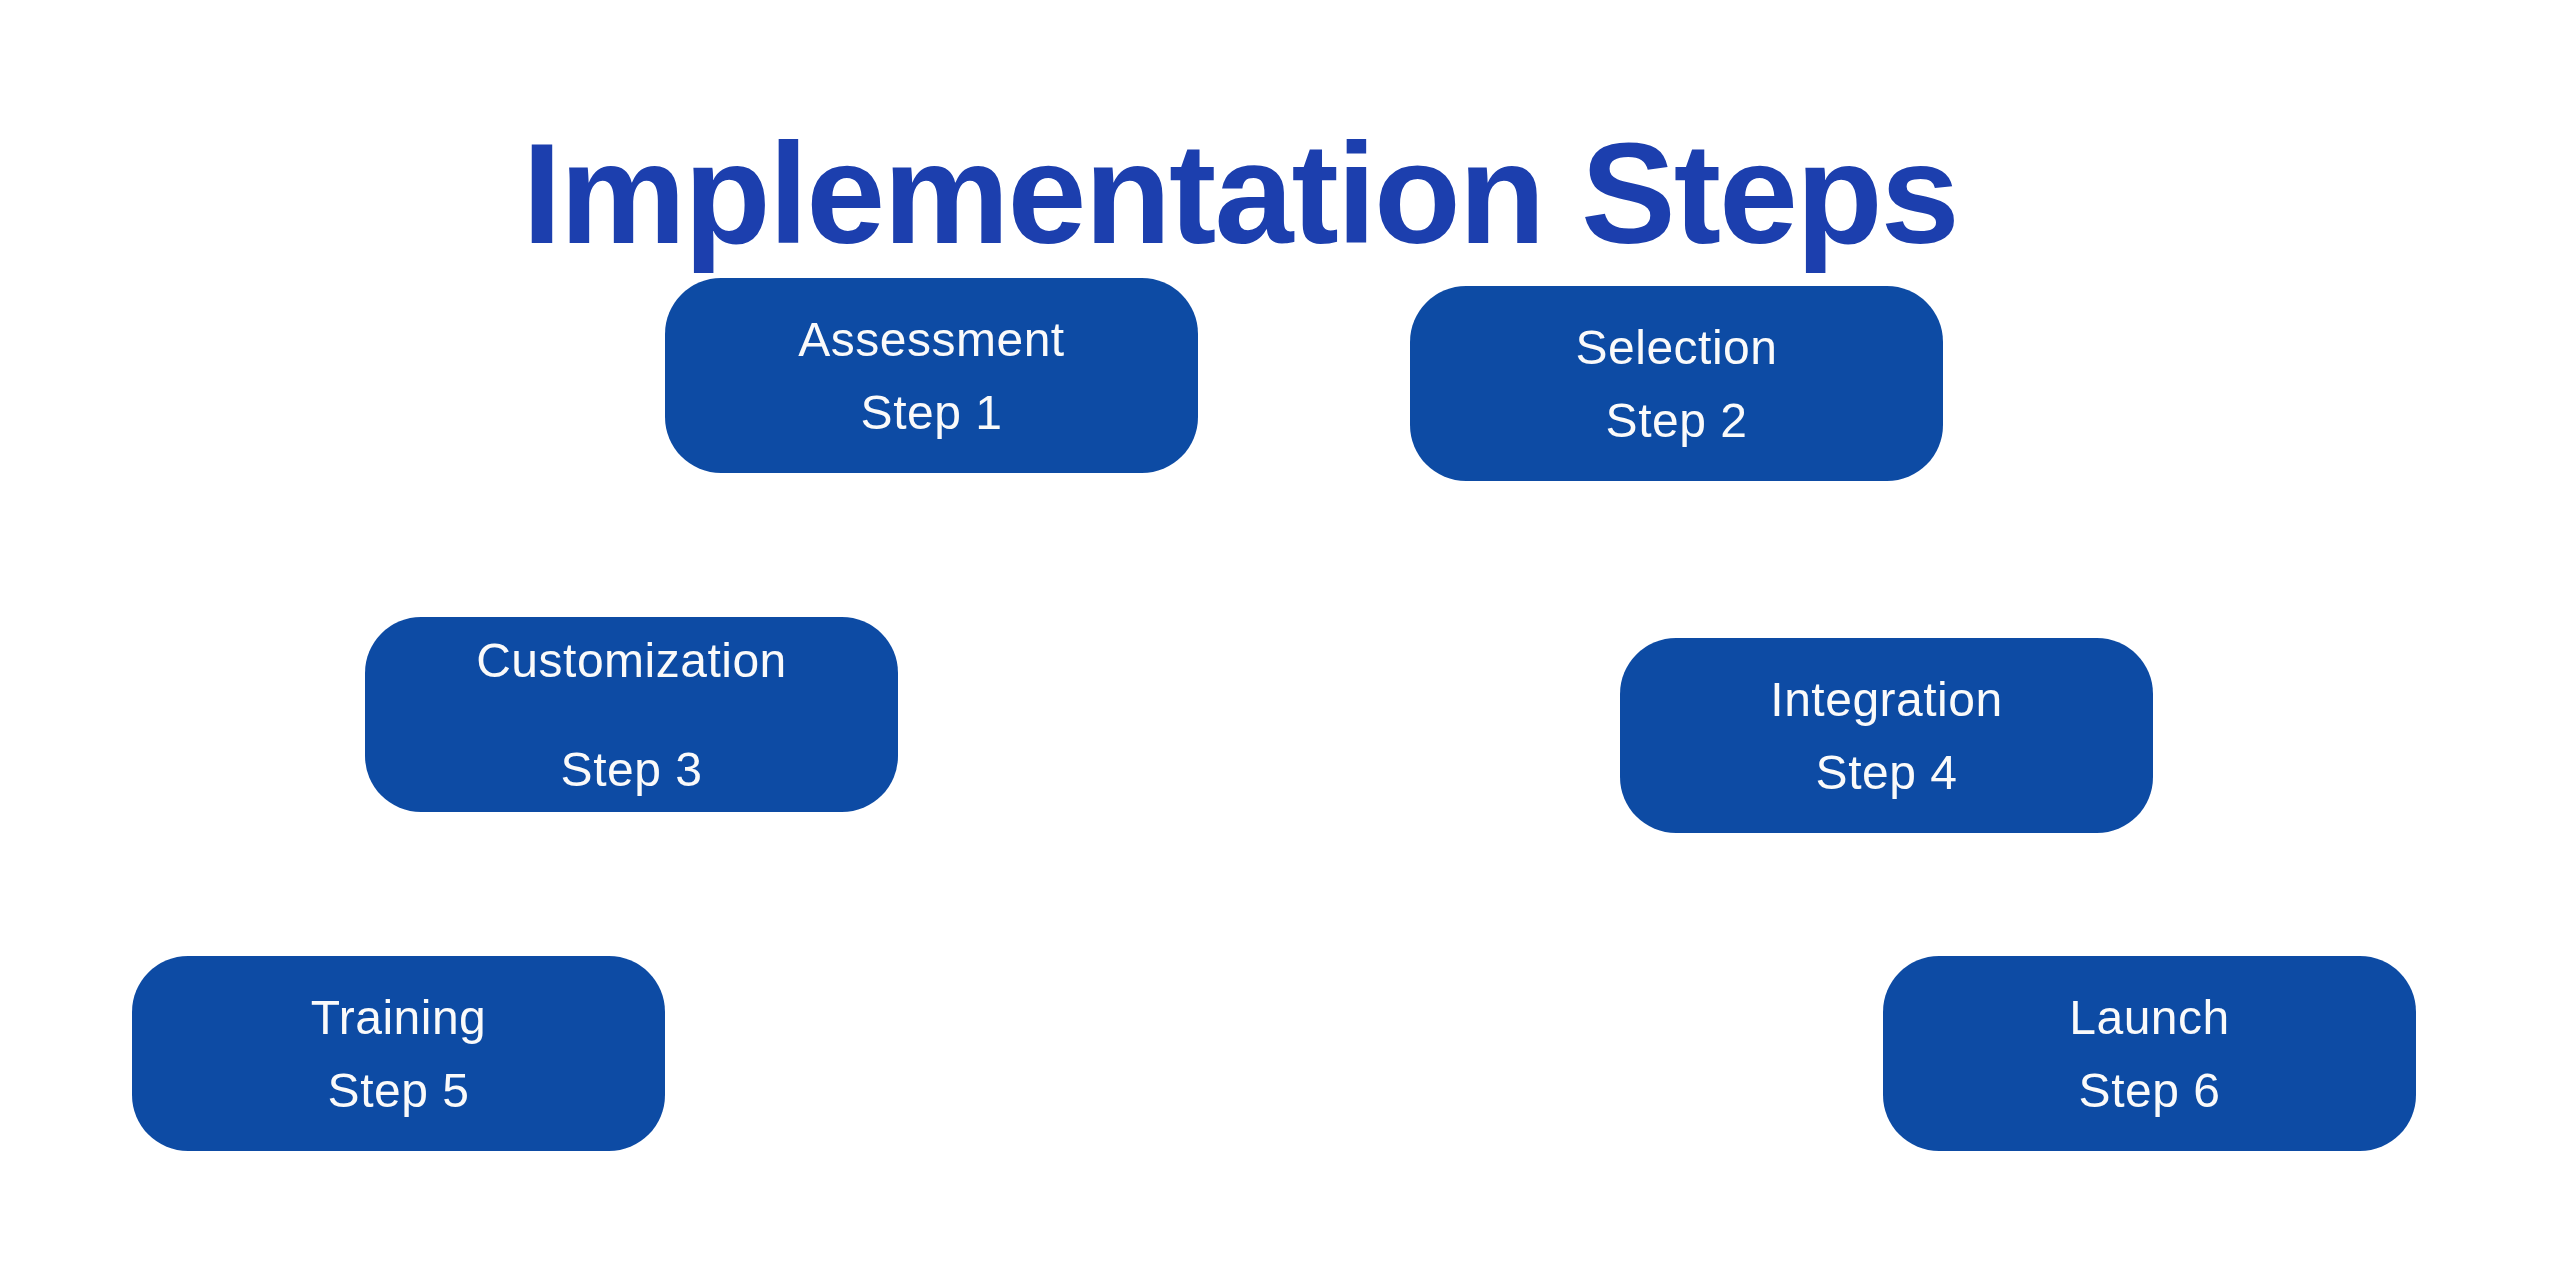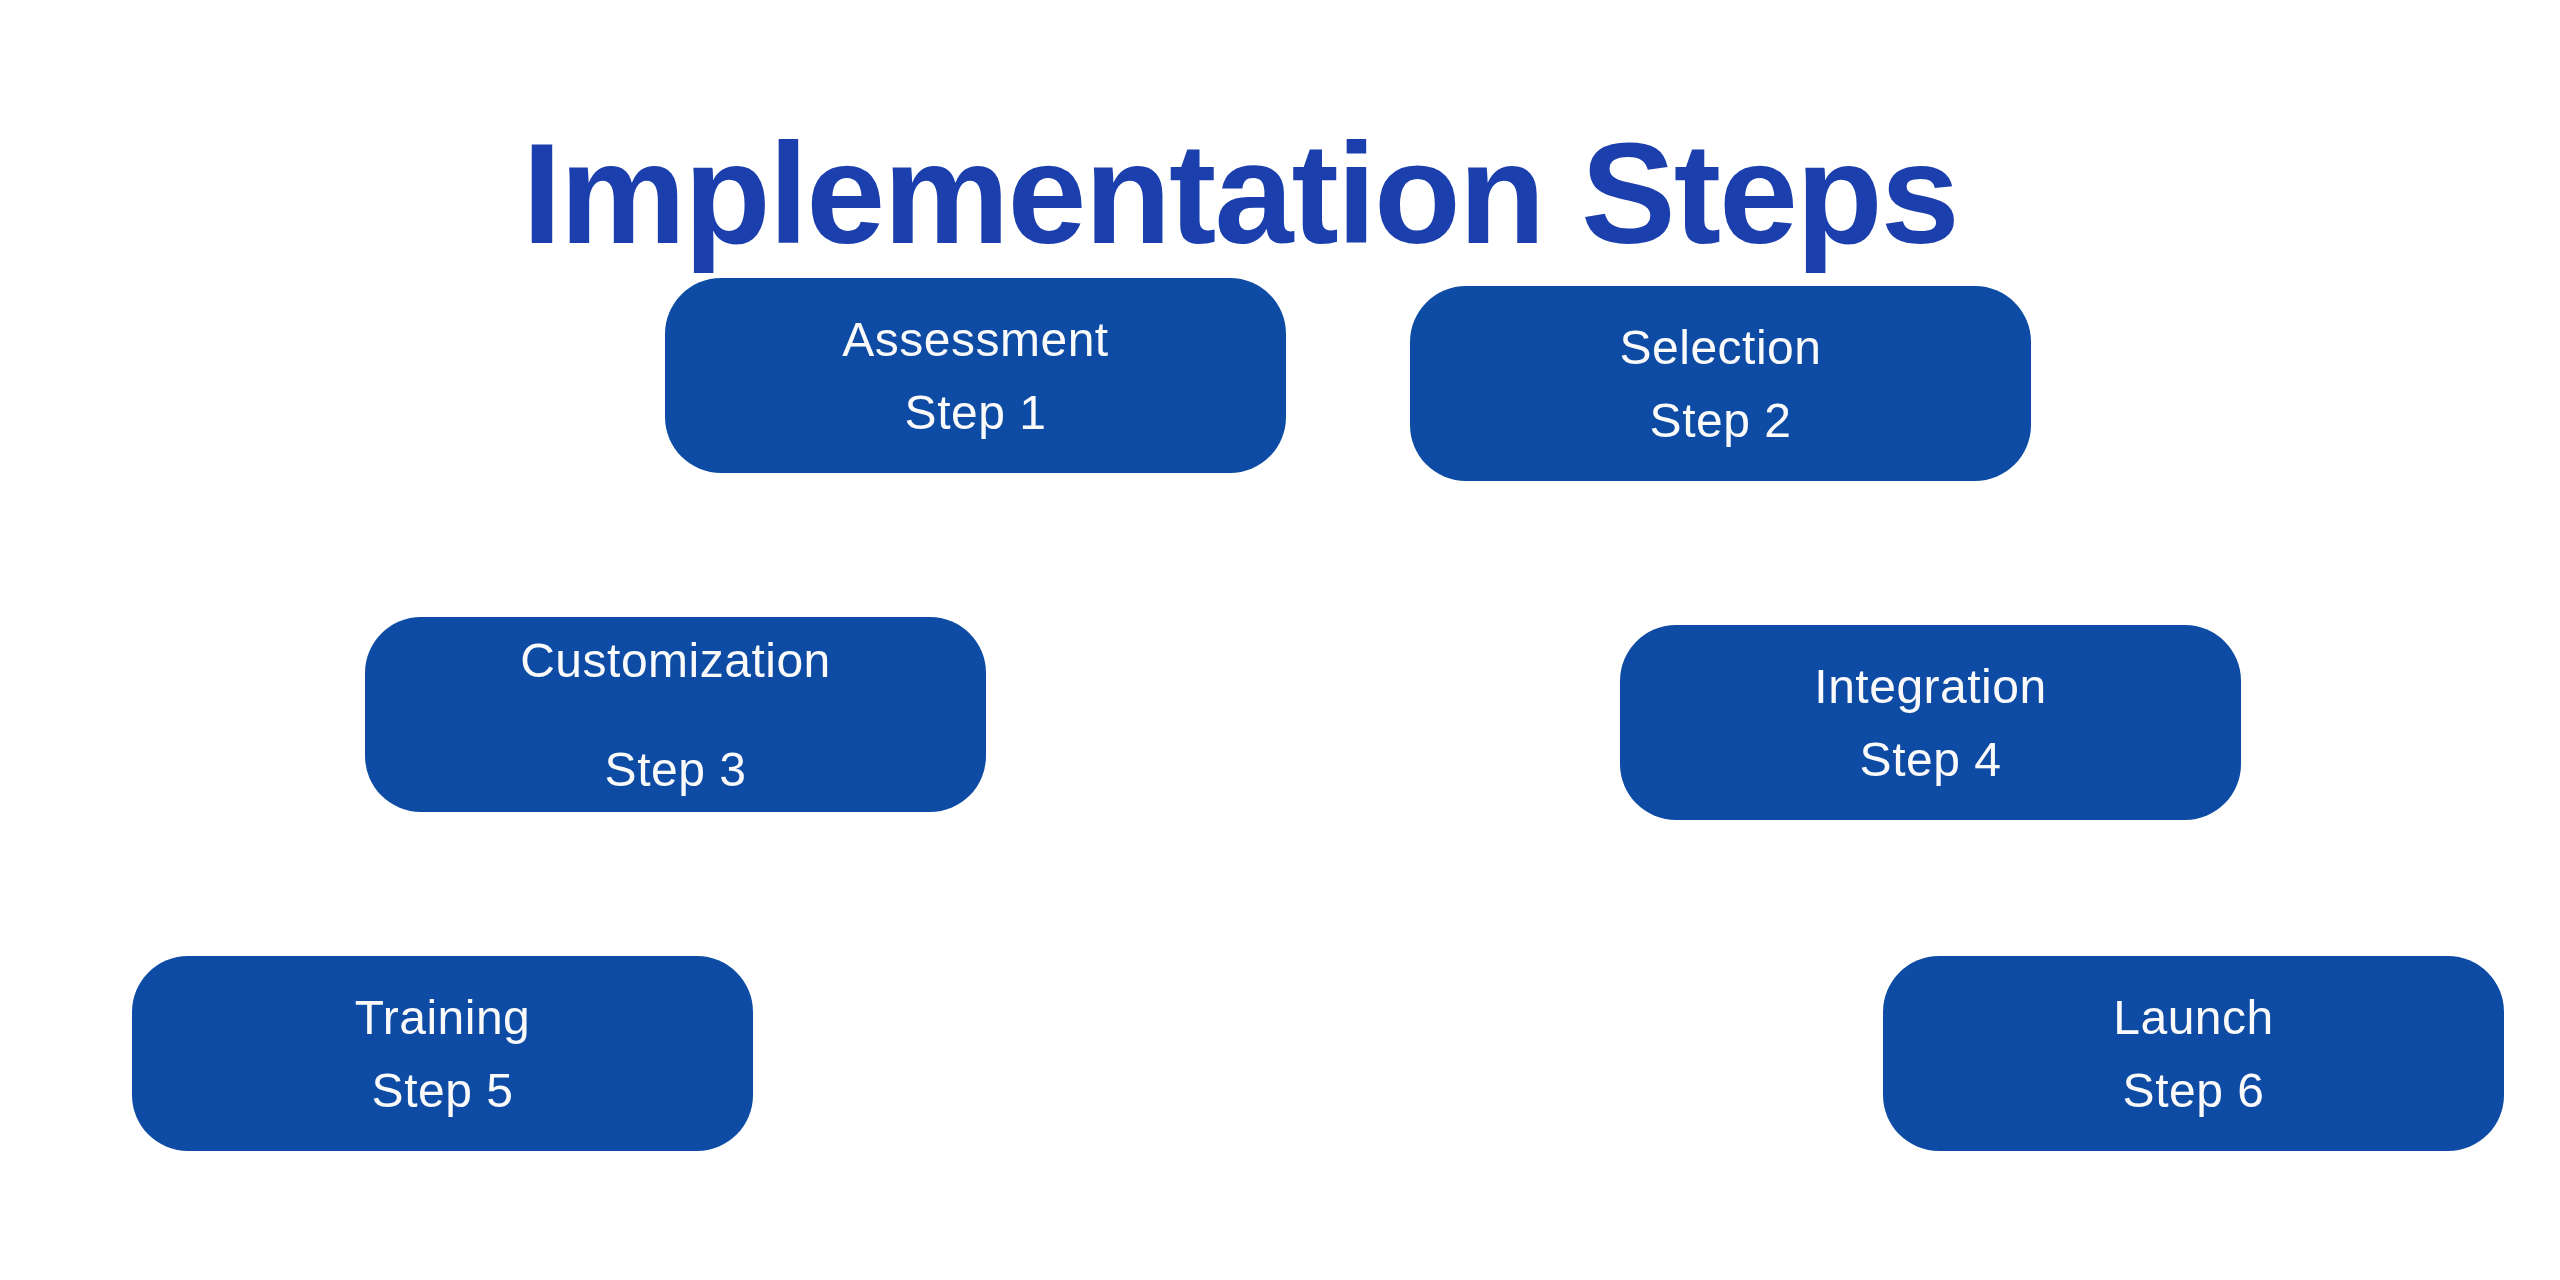--- a/index.html
+++ b/index.html
@@ -21,42 +21,42 @@
     width: 2480px;
     text-align: center;
     font-size: 142px;
     line-height: 1;
     font-weight: 800;
     letter-spacing: -2px;
     color: var(--color-title, #1c3fae);
   }
   .step-box {
     position: absolute;
-    width: 621px;
+    width: 533px;
     height: 195px;
     border-radius: 56px;
     background: var(--color-box_fill, #0d4ba4);
     color: var(--color-box_text, #fafafa);
     display: flex;
     flex-direction: column;
     align-items: center;
     justify-content: center;
     text-align: center;
   }
   .step-box span {
     display: block;
     font-size: 48px;
     line-height: 73px;
     font-weight: 400;
     letter-spacing: 0.5px;
   }
   .pos-1 { left: 665px;  top: 278px; }
   .pos-2 { left: 1410px; top: 278px; margin-top: 8px; }
   .pos-3 { left: 365px;  top: 617px; gap: 36px; }
-  .pos-4 { left: 1620px; top: 625px; }
+  .pos-4 { left: 1620px; top: 638px; }
   .pos-5 { left: 132px;  top: 956px; align-items: center; }
   .pos-6 { left: 1883px; top: 956px; }
 </style>
 </head>
 <body>
 
 <h1 class="title">Implementation Steps</h1>
 
 <div class="step-box pos-1">
   <span>Assessment</span>

